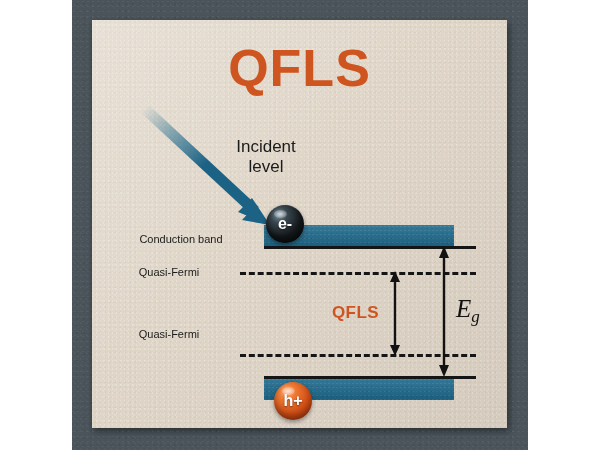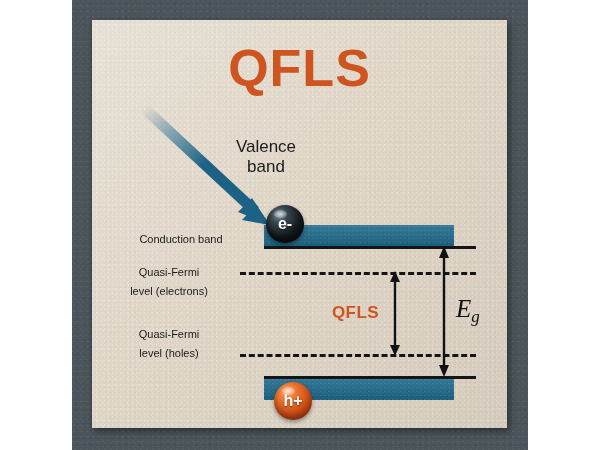--- a/index.html
+++ b/index.html
@@ -251,43 +251,41 @@
           <stop offset="55%" stop-color="#1b6285" stop-opacity="1"></stop>
           <stop offset="100%" stop-color="#1b6285" stop-opacity="1"></stop>
         </linearGradient>
       </defs>
       <line x1="52" y1="88" x2="163" y2="191" stroke="url(#arrowFade)" stroke-width="11" stroke-linecap="butt"></line>
       <polygon points="178,205 146,192 160,178" fill="#1b6285"></polygon>
       <polygon points="178,205 150,200 163,186" fill="#1b6285"></polygon>
     </svg>
 
     <div id="incident-label">
-      <span>Valence</span><br>
-      <span>band</span>
+      <span>Incident</span><br>
+      <span>level</span>
     </div>
 
     <div id="conduction-band" class="band"></div>
     <div id="conduction-line" class="level-line"></div>
 
     <div id="valence-band" class="band"></div>
     <div id="valence-line" class="level-line"></div>
 
     <div id="qf-electron-line" class="dashed-line"></div>
     <div id="qf-hole-line" class="dashed-line"></div>
 
     <div id="conduction-label" class="lbl">Conduction band</div>
 
     <div id="qf-electron-label" class="lbl">
       <span>Quasi-Fermi</span><br>
-      <span>level (electrons)</span>
     </div>
 
     <div id="qf-hole-label" class="lbl">
       <span>Quasi-Fermi</span><br>
-      <span>level (holes)</span>
     </div>
 
 
     <svg id="measure-svg" style="position:absolute;left:0;top:0;width:415px;height:408px;" viewBox="0 0 415 408">
 
       <g>
         <line x1="303" y1="258" x2="303" y2="329" stroke="#121212" stroke-width="2.4"></line>
         <polygon points="303,251 298,262 308,262" fill="#121212"></polygon>
         <polygon points="303,336 298,325 308,325" fill="#121212"></polygon>
       </g>

